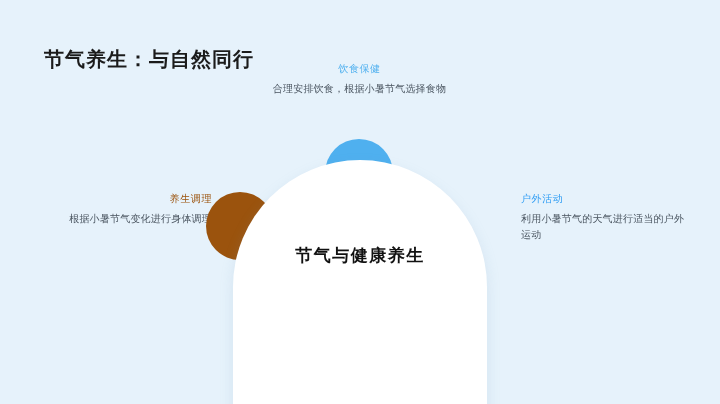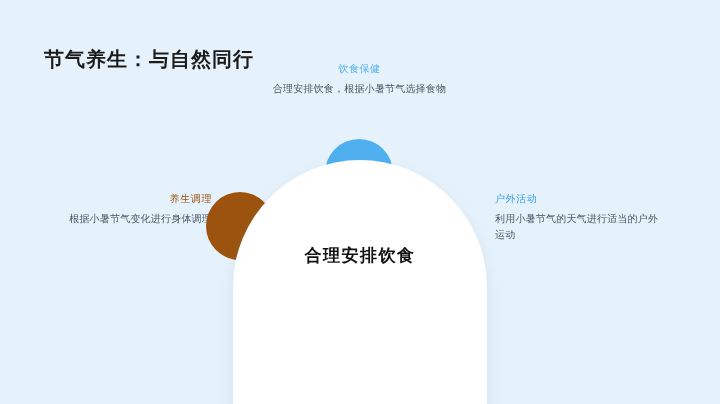--- a/index.html
+++ b/index.html
@@ -132,21 +132,21 @@
 
   #text-02 {
     left: 272px;
     top: 62px;
     width: 175px;
     text-align: center;
   }
   #text-02 .node-heading { color: #4fb0ef; }
 
   #text-03 {
-    left: 495px;
+    left: 521px;
     top: 192px;
     width: 168px;
     text-align: left;
   }
   #text-03 .node-heading { color: #2f9df4; }
 
   
   #caption {
     position: absolute;
     left: 0;
@@ -170,21 +170,21 @@
     <div class="node-circle" id="circle-01">
       <span class="num">01</span>
     </div>
 
     <div class="node-circle" id="circle-02">
       <span class="num">02</span>
     </div>
 
 
     <div id="dome">
-      <div id="dome-label">合理安排饮食</div>
+      <div id="dome-label">节气与健康养生</div>
     </div>
 
     <div class="node-text" id="text-01">
       <div class="node-heading">养生调理</div>
       <div class="node-desc">根据小暑节气变化进行身体调理</div>
     </div>
 
     <div class="node-text" id="text-02">
       <div class="node-heading">饮食保健</div>
       <div class="node-desc">合理安排饮食，根据小暑节气选择食物</div>

